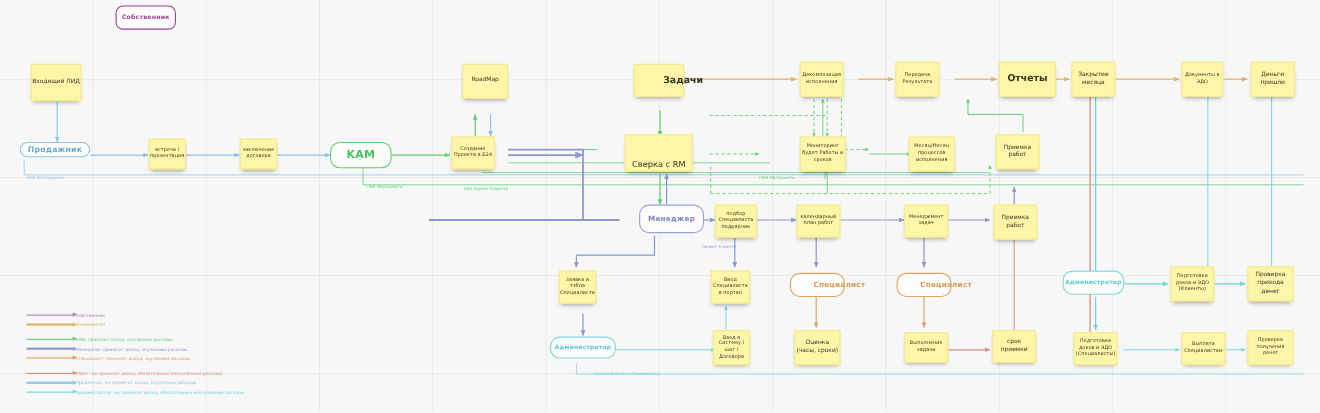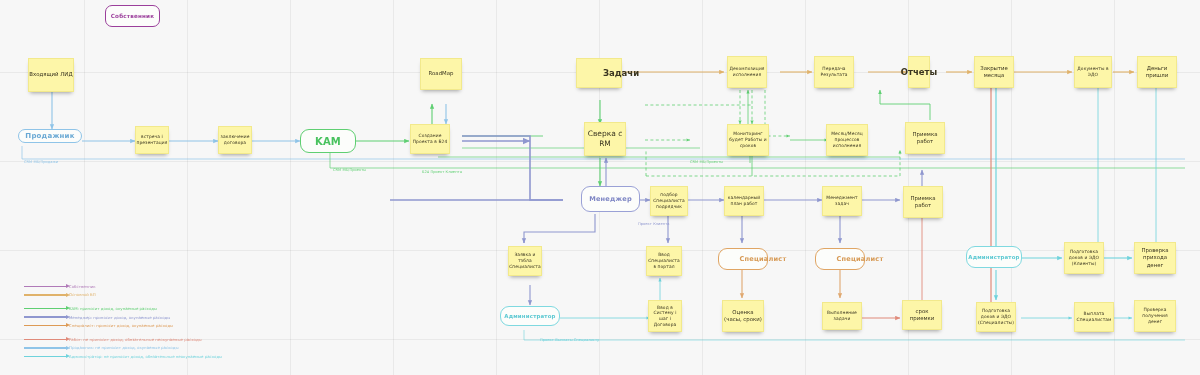--- a/index.html
+++ b/index.html
@@ -190,37 +190,37 @@
   </div>
 
   <div class="node sticky sm" style="left:420px;top:58px;width:42px;height:32px;">
     <span>RoadMap</span>
   </div>
 
   <div class="node sticky hdr" style="left:576px;top:58px;width:40px;height:30px;padding-left:44px;">
     <span>Задачи</span>
   </div>
 
-  <div class="node sticky big" style="left:584px;top:122px;width:42px;height:34px;">
+  <div class="node sticky big" style="left:568px;top:122px;width:62px;height:34px;align-items:flex-end;">
     <span>Сверка с RM</span>
   </div>
 
   <div class="node role manager" style="left:581px;top:186px;width:59px;height:26px;">
     <span>Менеджер</span>
   </div>
 
   <div class="node sticky tiny" style="left:727px;top:56px;width:40px;height:32px;">
     <span>Декомпозиция исполнения</span>
   </div>
 
   <div class="node sticky tiny" style="left:814px;top:56px;width:40px;height:32px;">
     <span>Передача Результата</span>
   </div>
 
-  <div class="node sticky hdr" style="left:908px;top:56px;width:22px;height:32px;text-align:center;">
+  <div class="node sticky hdr" style="left:908px;top:56px;width:52px;height:32px;text-align:center;">
     <span>Отчеты</span>
   </div>
 
   <div class="node sticky sm" style="left:974px;top:56px;width:40px;height:32px;">
     <span>Закрытие месяца</span>
   </div>
 
   <div class="node sticky tiny" style="left:1074px;top:56px;width:38px;height:32px;">
     <span>Документы в ЭДО</span>
   </div>

